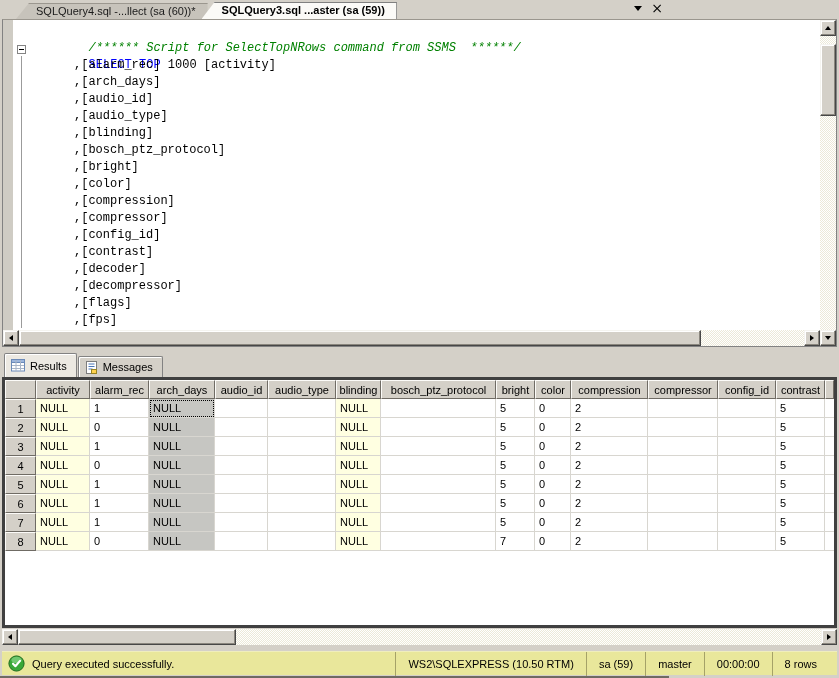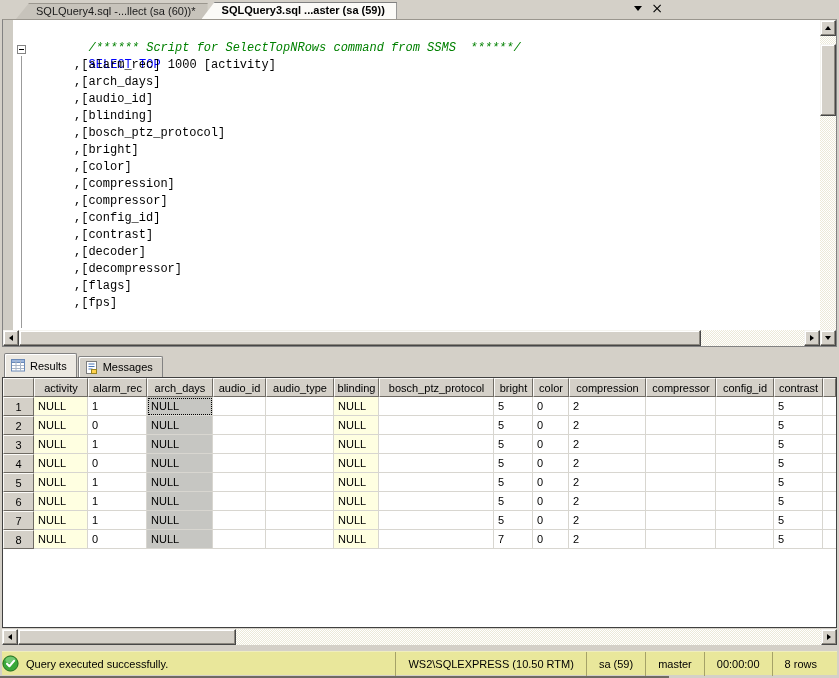--- a/index.html
+++ b/index.html
@@ -62,21 +62,21 @@
 
   
   .rtabs{position:absolute;top:353px;left:4px;height:24px;display:flex;align-items:flex-end;}
   .rtab{display:flex;align-items:center;gap:5px;font-size:11px;padding:0 9px 0 6px;height:21px;
         background:var(--chrome);border:1px solid #828282;border-bottom:none;border-radius:2px 2px 0 0;
         box-shadow:inset 1px 1px 0 #fff;margin-right:1px;white-space:nowrap;}
   .rtab.active{height:24px;background:#ece9e2;z-index:2;}
 
   
   .grid{position:absolute;top:377px;left:2px;width:835px;height:251px;background:#fff;
-        border:1px solid #404040;overflow:hidden;font-size:11px;}
+        border:3px solid #404040;overflow:hidden;font-size:11px;}
   .g-row{display:flex;height:19px;}
   .g-hcell{background:var(--chrome);border:1px solid;border-color:#fcfbf8 #6f6b64 #6f6b64 #fcfbf8;
         display:flex;align-items:center;justify-content:center;color:#000;overflow:hidden;white-space:nowrap;flex:none;}
   .g-rowhdr{background:var(--chrome);border:1px solid;border-color:#fcfbf8 #6f6b64 #6f6b64 #fcfbf8;
         display:flex;align-items:center;justify-content:center;flex:none;}
   .g-cell{border-right:1px solid var(--grid-line);border-bottom:1px solid var(--grid-line);
         line-height:18px;padding-left:4px;overflow:hidden;white-space:nowrap;flex:none;background:#fff;}
   .g-cell.c-null{background:var(--nullbg);}
   .g-cell.c-sel{background:var(--selbg);}
   .g-cell.focused{outline:1px dotted #000;outline-offset:-2px;}
@@ -84,21 +84,21 @@
   .g-hfill{flex:1;}
 
   .grid-hscroll{position:absolute;left:2px;top:629px;width:835px;height:16px;}
   .grid-hscroll .sb-btn.left{left:0;top:0;}
   .grid-hscroll .sb-btn.right{right:0;top:0;}
   .grid-hscroll .sb-thumb{top:0;bottom:0;left:16px;width:218px;}
 
   
   .statusbar{position:absolute;left:2px;top:651px;width:835px;height:24px;background:var(--statusbg);
         display:flex;align-items:center;font-size:11px;color:#000;border-top:1px solid #f0eebc;}
-  .status-left{display:flex;align-items:center;gap:7px;flex:1;}
+  .status-left{display:flex;align-items:center;gap:7px;padding-left:6px;flex:1;}
   .status-right{display:flex;align-items:stretch;height:100%;margin-right:8px;}
   .status-cell{display:flex;align-items:center;justify-content:center;padding:12px 12px;border-left:1px solid #a5a268;white-space:nowrap;}
   .bottom-edge{position:absolute;left:0;right:0;bottom:0;height:2px;background:#6e6a63;}
 </style>
 </head>
 <body>
 
 <div id="app">
 
   <div class="tabbar">
@@ -123,20 +123,21 @@
     <div class="code">
       <div class="code-line">
         <span class="cmt">/****** Script for SelectTopNRows command from SSMS  ******/</span>
       </div>
       <div class="code-line">
         <span class="kw">SELECT</span><span> </span><span class="kw">TOP</span><span> 1000 [activity]</span>
       </div>
       <div class="code-line col"><span>,[alarm_rec]</span></div>
         <div class="code-line col"><span>,[arch_days]</span></div>
         <div class="code-line col"><span>,[audio_id]</span></div>
+        <div class="code-line col"><span>,[audio_type]</span></div>
         <div class="code-line col"><span>,[blinding]</span></div>
         <div class="code-line col"><span>,[bosch_ptz_protocol]</span></div>
         <div class="code-line col"><span>,[bright]</span></div>
         <div class="code-line col"><span>,[color]</span></div>
         <div class="code-line col"><span>,[compression]</span></div>
         <div class="code-line col"><span>,[compressor]</span></div>
         <div class="code-line col"><span>,[config_id]</span></div>
         <div class="code-line col"><span>,[contrast]</span></div>
         <div class="code-line col"><span>,[decoder]</span></div>
         <div class="code-line col"><span>,[decompressor]</span></div>

